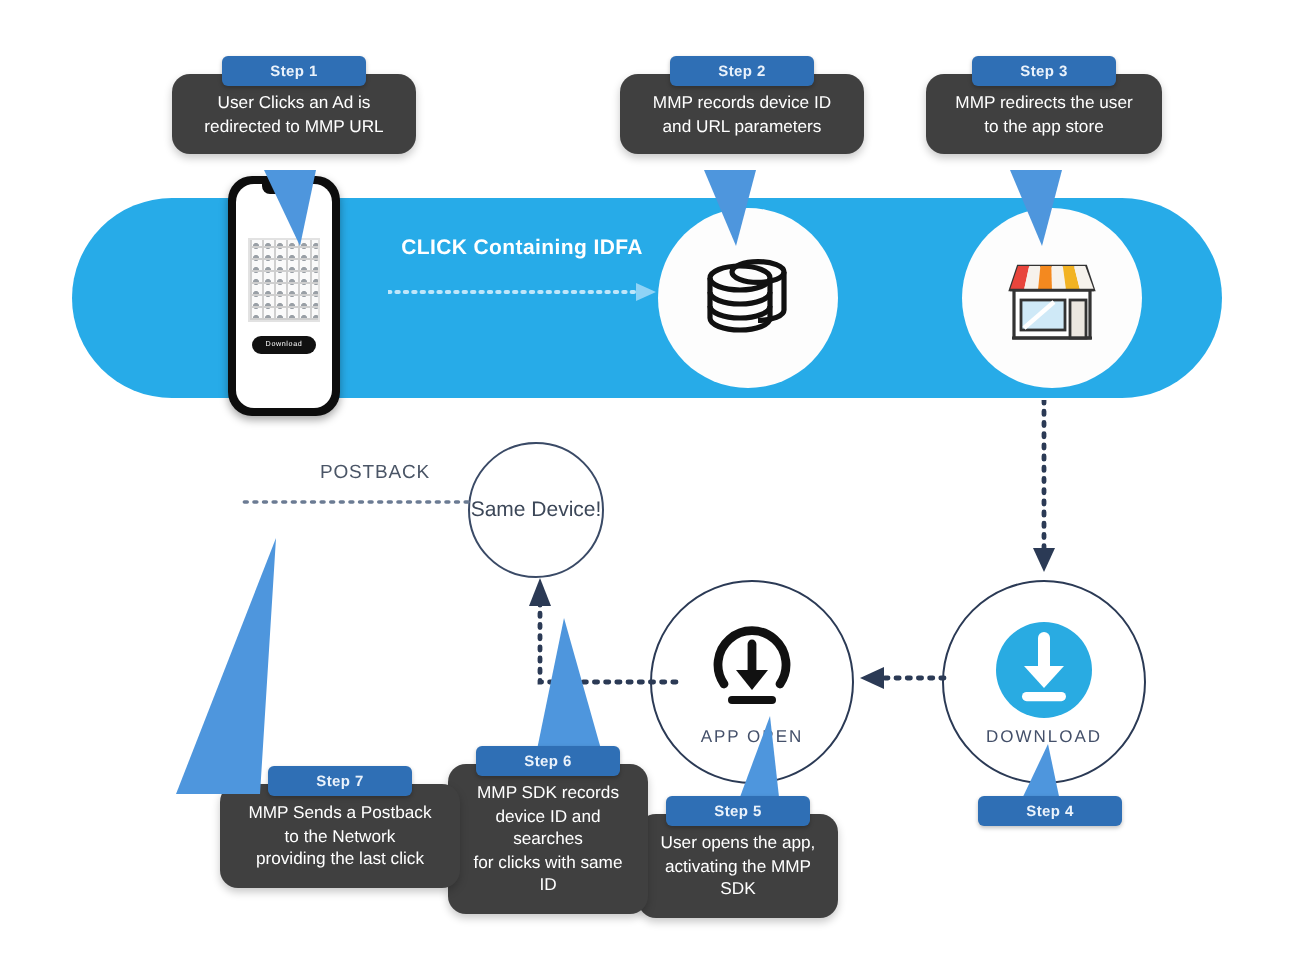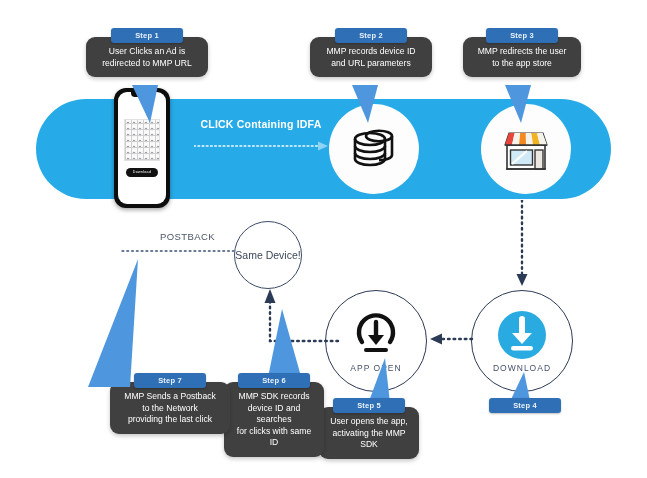--- a/index.html
+++ b/index.html
@@ -95,21 +95,21 @@
     padding:9px 8px 8px;box-shadow:0 2px 4px rgba(0,0,0,.22);
   }
   .tail{position:absolute;z-index:1;}
 
   .c1{left:86px;top:28px;width:122px;}
   .c2{left:310px;top:28px;width:122px;}
   .c3{left:463px;top:28px;width:118px;}
   .c4{left:466px;top:398px;width:118px;}
   .c5{left:319px;top:398px;width:100px;}
   .c6{left:196px;top:373px;width:100px;margin-left:28px;}
-  .c7{left:62px;top:373px;width:120px;padding-left:48px;}
+  .c7{left:62px;top:383px;width:120px;padding-left:48px;}
 
   .lbl{color:inherit;}
   .lbl span{display:block;}
 </style>
 </head>
 <body>
 
 <div id="canvas">
 
   <div class="band"></div>

